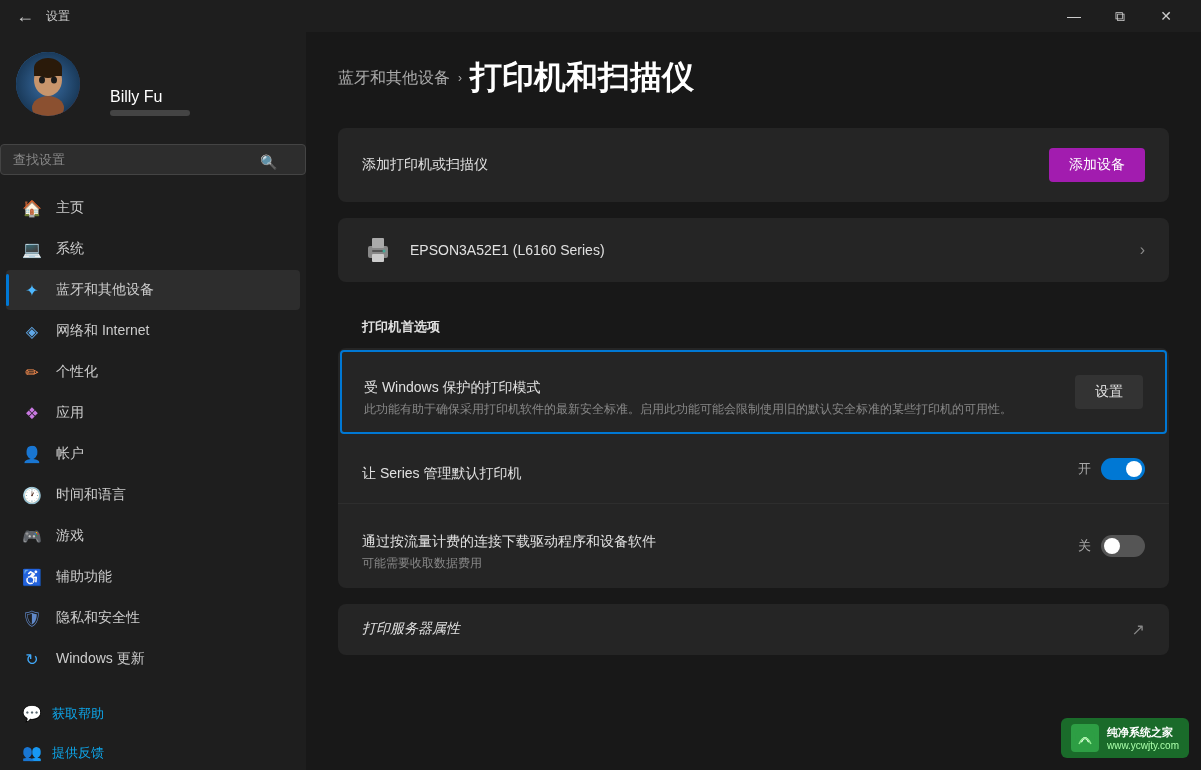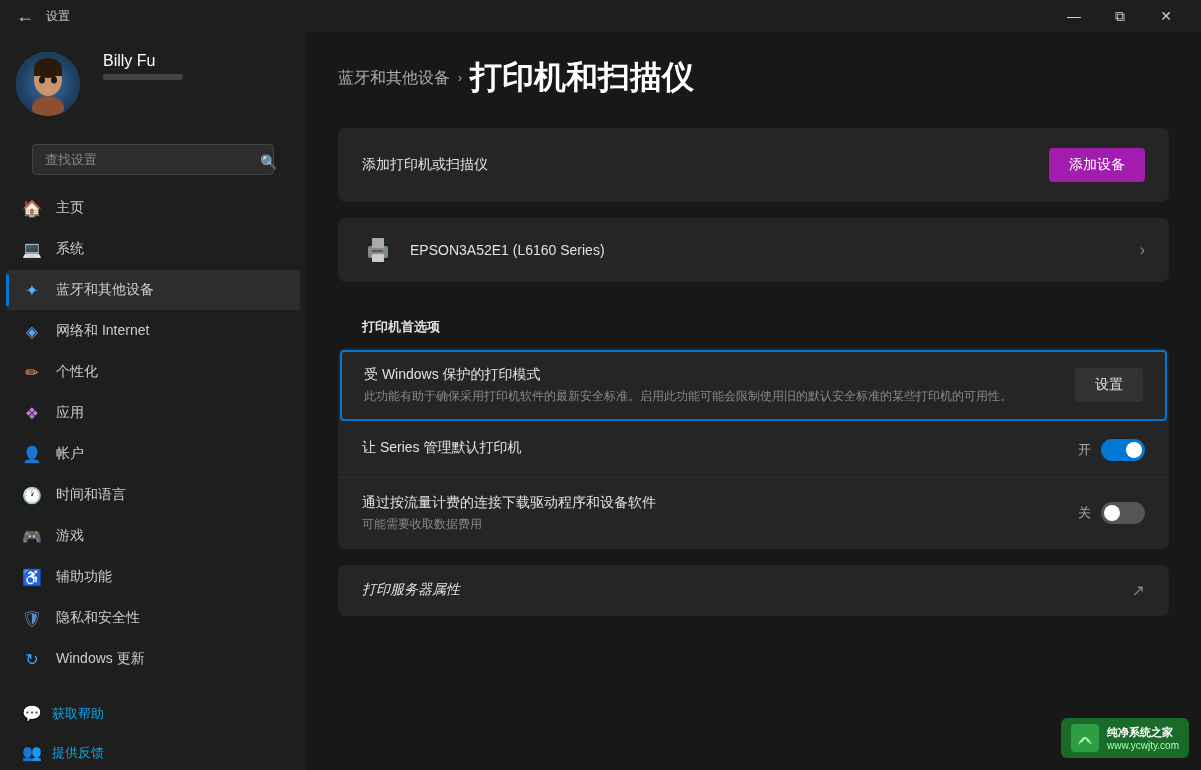--- a/index.html
+++ b/index.html
@@ -64,22 +64,22 @@
       display: flex;
       flex-direction: column;
       flex-shrink: 0;
       overflow-y: auto;
       padding-bottom: 16px;
     }
 
     
     .user-profile {
       display: flex;
-      align-items: flex-start;
-      gap: 23px;
+      align-items: flex-end;
+      gap: 30px;
       padding: 20px 16px;
     }
     .avatar {
       width: 64px;
       height: 64px;
       border-radius: 50%;
       background: #2a6496;
       overflow: hidden;
       flex-shrink: 0;
       position: relative;
@@ -104,21 +104,21 @@
     }
     .user-bar {
       width: 80px;
       height: 6px;
       background: #444;
       border-radius: 3px;
     }
 
     
     .search-container {
-      padding: 8px 32px 12px;
+      padding: 8px 0 12px;
       position: relative;
     }
     .search-input {
       width: 100%;
       background: #2d2d2d;
       border: 1px solid #444;
       border-radius: 4px;
       padding: 7px 36px 7px 12px;
       color: #cccccc;
       font-size: 13px;
@@ -327,20 +327,21 @@
     .setting-row.highlighted {
       border: 2px solid #0078d4;
       border-radius: 4px;
       margin: 2px;
       padding: 14px 22px;
     }
 
     .setting-text {
       flex: 1;
       padding-right: 20px;
+      margin-top: 13px;
     }
     .setting-title {
       font-size: 14px;
       color: #e0e0e0;
       margin-bottom: 4px;
     }
     .setting-desc {
       font-size: 12px;
       color: #888888;
       line-height: 1.4;

